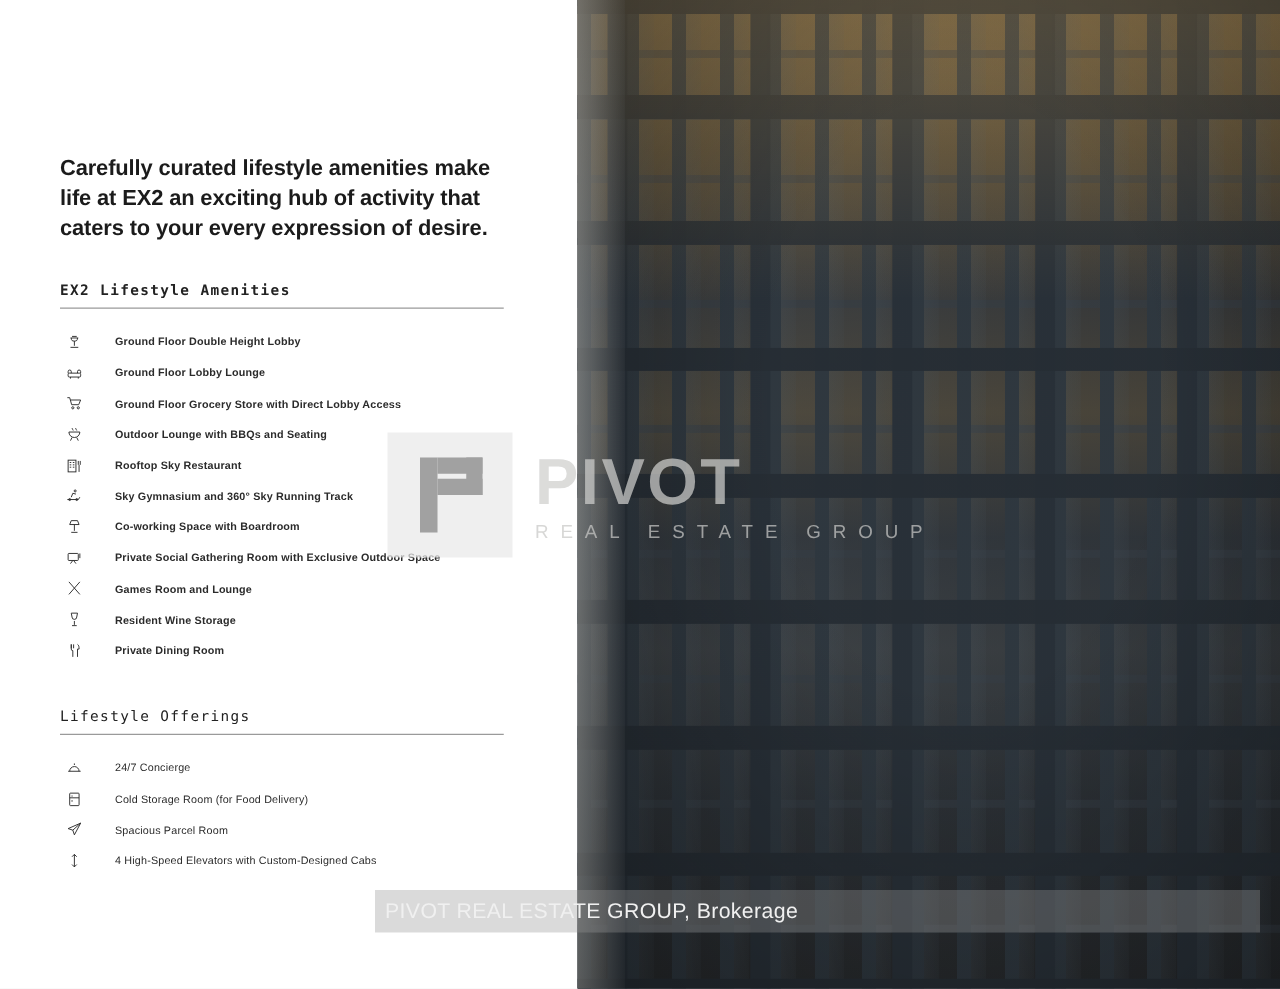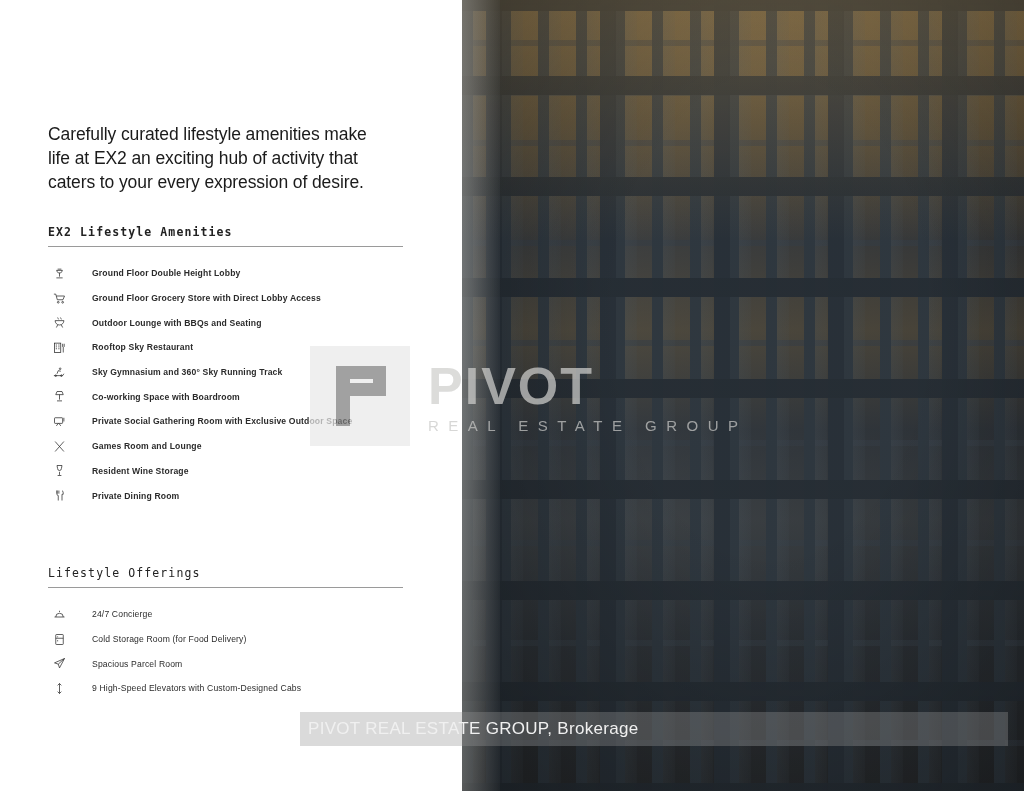--- a/index.html
+++ b/index.html
@@ -27,21 +27,21 @@
     height: 791px;
     background: #ffffff;
     flex: 0 0 462px;
   }
   .headline {
     position: absolute;
     left: 48px;
     top: 122px;
     width: 345px;
     font-size: 17.5px;
-    font-weight: normal;
+    font-weight: bold;
     line-height: 24px;
     color: #1b1b1b;
     letter-spacing: -0.1px;
   }
   .section {
     position: absolute;
     left: 48px;
     width: 355px;
   }
   .section-amenities { top: 225px; font-weight: bold; }
@@ -263,20 +263,31 @@
             <svg width="15" height="15" viewBox="0 0 24 24" fill="none" stroke="currentColor" stroke-width="1.2">
               <path d="M7 7h10M8 7c0 3 1 4 4 4s4-1 4-4"></path>
                 <path d="M12 11v6"></path>
                 <path d="M7 19h10"></path>
                 <path d="M9 5h6"></path>
             </svg>
           </span>
           <span class="item-label">Ground Floor Double Height Lobby</span>
         </li>
 
+        <li class="item">
+          <span class="item-icon">
+            <svg width="15" height="15" viewBox="0 0 24 24" fill="none" stroke="currentColor" stroke-width="1.2">
+              <path d="M4 12v-2a2 2 0 0 1 4 0v2"></path>
+                <path d="M16 12v-2a2 2 0 0 1 4 0v2"></path>
+              <rect x="4" y="12" width="16" height="5" rx="1.5"></rect>
+                <path d="M7 17v2M17 17v2"></path>
+            </svg>
+          </span>
+          <span class="item-label">Ground Floor Lobby Lounge</span>
+        </li>
 
         <li class="item">
           <span class="item-icon">
             <svg width="15" height="15" viewBox="0 0 24 24" fill="none" stroke="currentColor" stroke-width="1.2">
               <path d="M3 5h3l2.5 9h9L20 8H7"></path>
                 <circle cx="10" cy="18" r="1.4"></circle>
                 <circle cx="17" cy="18" r="1.4"></circle>
             </svg>
           </span>
           <span class="item-label">Ground Floor Grocery Store with Direct Lobby Access</span>
@@ -411,21 +422,21 @@
         </li>
 
         <li class="item">
           <span class="item-icon">
             <svg width="15" height="15" viewBox="0 0 24 24" fill="none" stroke="currentColor" stroke-width="1.2">
               <path d="M12 4v16"></path>
                 <path d="M9 7l3-3 3 3"></path>
                 <path d="M9 17l3 3 3-3"></path>
             </svg>
           </span>
-          <span class="item-label">9 High-Speed Elevators with Custom-Designed Cabs</span>
+          <span class="item-label">4 High-Speed Elevators with Custom-Designed Cabs</span>
         </li>
 
       </ul>
     </div>
   </div>
 
   <div class="right-panel">
     <div class="photo"></div>
     <div class="h-bars-thin"></div>
     <div class="v-bars"></div>

